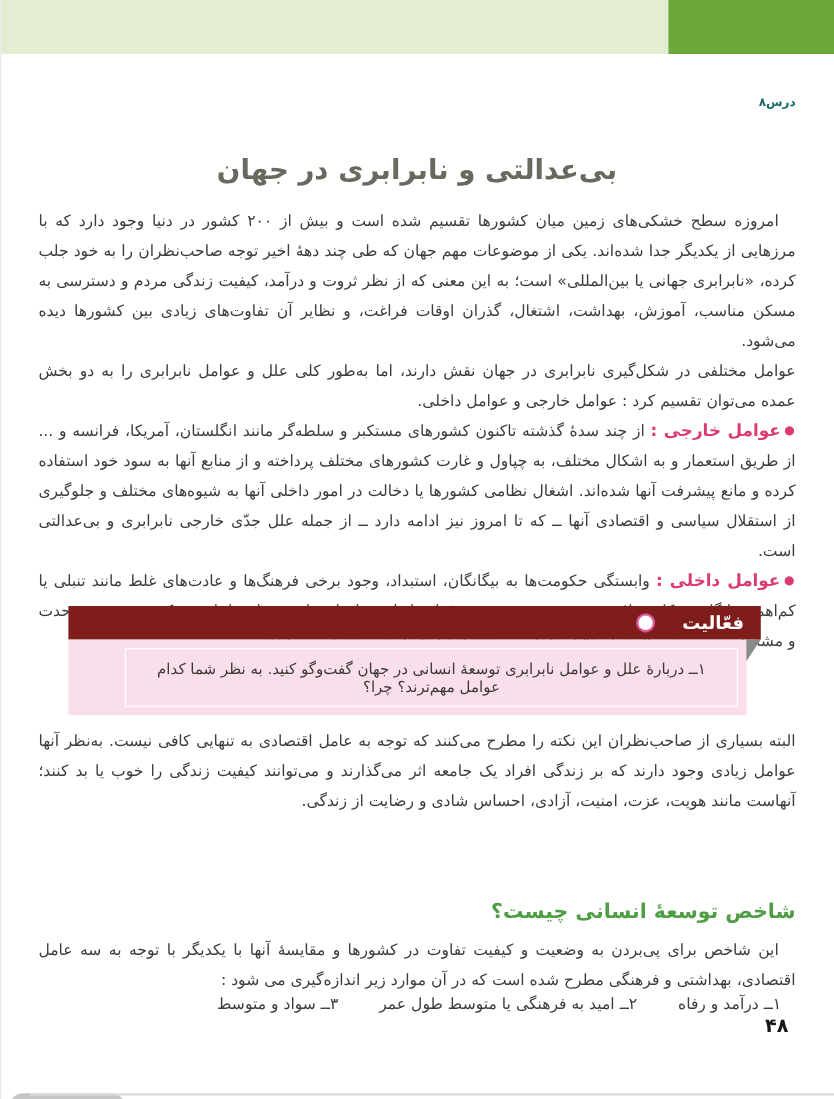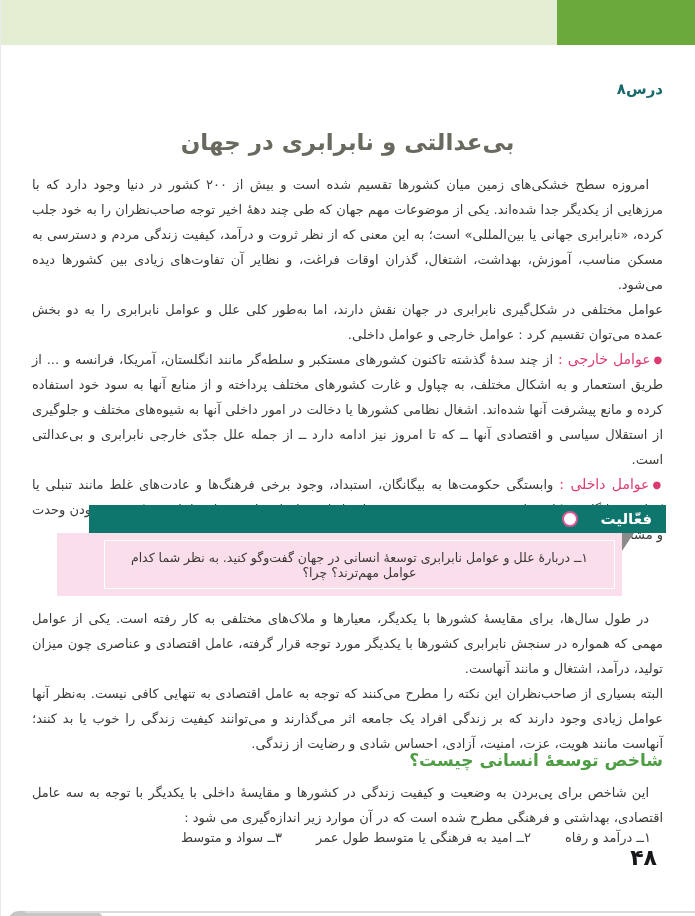--- a/index.html
+++ b/index.html
@@ -7,54 +7,54 @@
     width:695px;height:916px;position:relative;overflow:hidden;
     background:#ffffff;
     font-family:"DejaVu Sans", sans-serif;
   }
   .edge-left{position:absolute;left:0;top:0;bottom:0;width:1px;background:#eaeaea;}
   
   .topbar-light{position:absolute;left:1px;top:0;width:556px;height:45px;background:#e3edd2;}
   .topbar-dark{position:absolute;left:557px;top:0;width:138px;height:45px;background:#6ba93d;}
   
   .lesson{position:absolute;right:32px;top:80px;direction:rtl;
-    color:#18696c;font-weight:bold;font-size:15px;}
+    color:#18696c;font-weight:bold;font-size:10px;}
   
   .title{position:absolute;left:0;right:0;top:114px;text-align:center;direction:rtl;
     color:#6a695f;font-weight:bold;font-size:23px;}
   
   .tblock{position:absolute;right:32px;left:32px;direction:rtl;text-align:justify;
     color:#3d3c38;font-size:13px;line-height:25px;}
   .tblock p{margin:0;}
   .indent{text-indent:14px;}
   #text-1{top:172px;}
   #text-2{top:606px;}
-  .factor-head{color:#dc3a72;font-weight:normal;font-size:14px;}
+  .factor-head{color:#dc3a72;font-weight:bold;font-size:14px;}
   .bullet{color:#dc3a72;font-size:10px;vertical-align:1px;padding-left:3px;}
   
-  .act-banner{position:absolute;left:57px;top:505px;width:577px;height:28px;background:#0f766e;
-    display:flex;flex-direction:row;direction:rtl;align-items:center;gap:22px;padding-right:14px;box-sizing:border-box;margin-left:32px;}
+  .act-banner{position:absolute;left:57px;top:505px;width:577px;height:28px;background:#7f1d1d;
+    display:flex;flex-direction:row;direction:rtl;align-items:center;gap:22px;padding-right:14px;box-sizing:border-box;}
   .act-label{color:#ffffff;font-weight:bold;font-size:15px;line-height:28px;}
   .act-circle{width:12px;height:12px;border-radius:50%;background:#ffffff;border:2px solid #db5597;}
   .act-box{position:absolute;left:57px;top:533px;width:565px;height:63px;background:#fbdeeb;}
   .act-box-inner{position:absolute;left:7px;right:7px;top:7px;bottom:7px;border:1.5px solid #ffffff;
     display:flex;align-items:center;justify-content:center;margin-left:40px;}
   .act-text{direction:rtl;color:#3a3934;font-size:12.5px;text-align:center;padding:0 10px;}
   .act-fold{position:absolute;left:622px;top:533px;width:0;height:0;
     border-top:18px solid #8b8b8b;border-right:12px solid transparent;}
   
   .hdi-head{position:absolute;right:32px;left:32px;top:750px;direction:rtl;
     color:#4f9d45;font-weight:bold;font-size:17px;}
   #text-3{top:780px;}
   .items-row{position:absolute;right:32px;left:32px;top:830px;direction:rtl;
     display:flex;align-items:center;gap:34px;padding-right:12px;box-sizing:border-box;
     color:#3d3c38;font-size:13px;}
   
   .pagenum{position:absolute;right:38px;top:845px;direction:rtl;
-    color:#17171c;font-weight:bold;font-size:22px;}
+    color:#17171c;font-weight:bold;font-size:16px;}
   
   .size-badge{position:absolute;left:8px;top:884px;height:22px;line-height:22px;
     background:#c6c6c6;border-radius:11px;padding:0 12px;
     color:#ffffff;font-size:11px;font-family:"Liberation Sans", sans-serif;margin-top:27px;}
   .bottom-line{position:absolute;left:25px;right:0;top:911px;height:2px;background:#d8dde2;}
 </style>
 </head>
 <body>
 
 <div class="edge-left"></div>
@@ -78,27 +78,26 @@
   <span class="act-circle"></span>
 </div>
 <div class="act-box">
   <div class="act-box-inner">
     <div class="act-text">۱ــ دربارهٔ علل و عوامل نابرابری توسعهٔ انسانی در جهان گفت‌وگو کنید. به نظر شما کدام عوامل مهم‌ترند؟ چرا؟</div>
   </div>
 </div>
 <div class="act-fold"></div>
 
 <div class="tblock" id="text-2">
-  <p class="indent">در طول سال‌ها، برای مقایسهٔ کشورها با یکدیگر، معیارها و ملاک‌های مختلفی به کار رفته است. یکی از عوامل مهمی که همواره در سنجش نابرابری کشورها با یکدیگر مورد توجه قرار گرفته، عامل اقتصادی و عناصری چون میزان تولید، درآمد، اشتغال و مانند آنهاست.</p>
   <p>البته بسیاری از صاحب‌نظران این نکته را مطرح می‌کنند که توجه به عامل اقتصادی به تنهایی کافی نیست. به‌نظر آنها عوامل زیادی وجود دارند که بر زندگی افراد یک جامعه اثر می‌گذارند و می‌توانند کیفیت زندگی را خوب یا بد کنند؛ آنهاست مانند هویت، عزت، امنیت، آزادی، احساس شادی و رضایت از زندگی.</p>
 </div>
 
 <div class="hdi-head">شاخص توسعهٔ انسانی چیست؟</div>
 <div class="tblock" id="text-3">
-  <p class="indent">این شاخص برای پی‌بردن به وضعیت و کیفیت زندگی در کشورها و مقایسهٔ داخلی با یکدیگر با توجه به سه عامل اقتصادی، بهداشتی و فرهنگی مطرح شده است که در آن موارد زیر اندازه‌گیری می شود :</p>
+  <p class="indent">این شاخص برای پی‌بردن به وضعیت و کیفیت تفاوت در کشورها و مقایسهٔ آنها با یکدیگر با توجه به سه عامل اقتصادی، بهداشتی و فرهنگی مطرح شده است که در آن موارد زیر اندازه‌گیری می شود :</p>
 </div>
 <div class="items-row">
   <span>۱ــ درآمد و رفاه</span>
   <span>۲ــ امید به فرهنگی یا متوسط طول عمر</span>
   <span>۳ــ سواد و متوسط</span>
 </div>
 
 <div class="pagenum">۴۸</div>
 
 <div class="size-badge">8.07 x 10.63 in</div>

